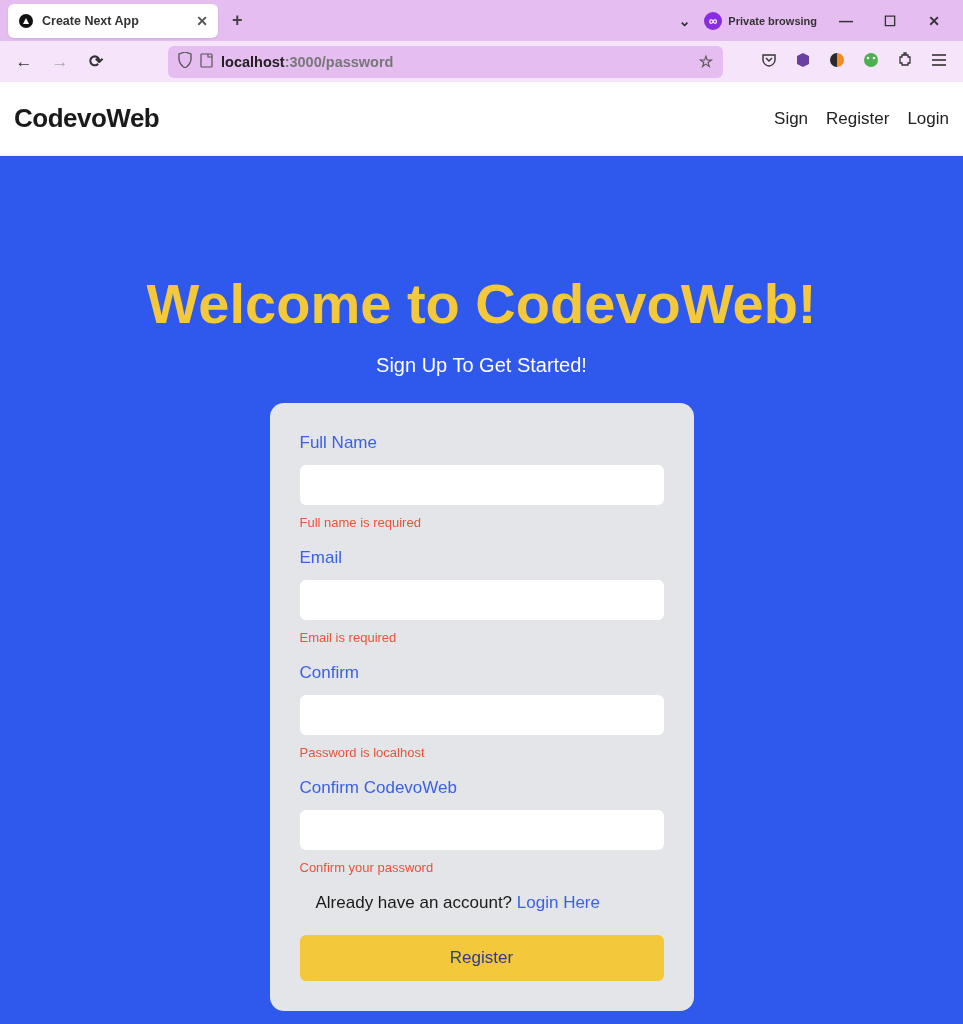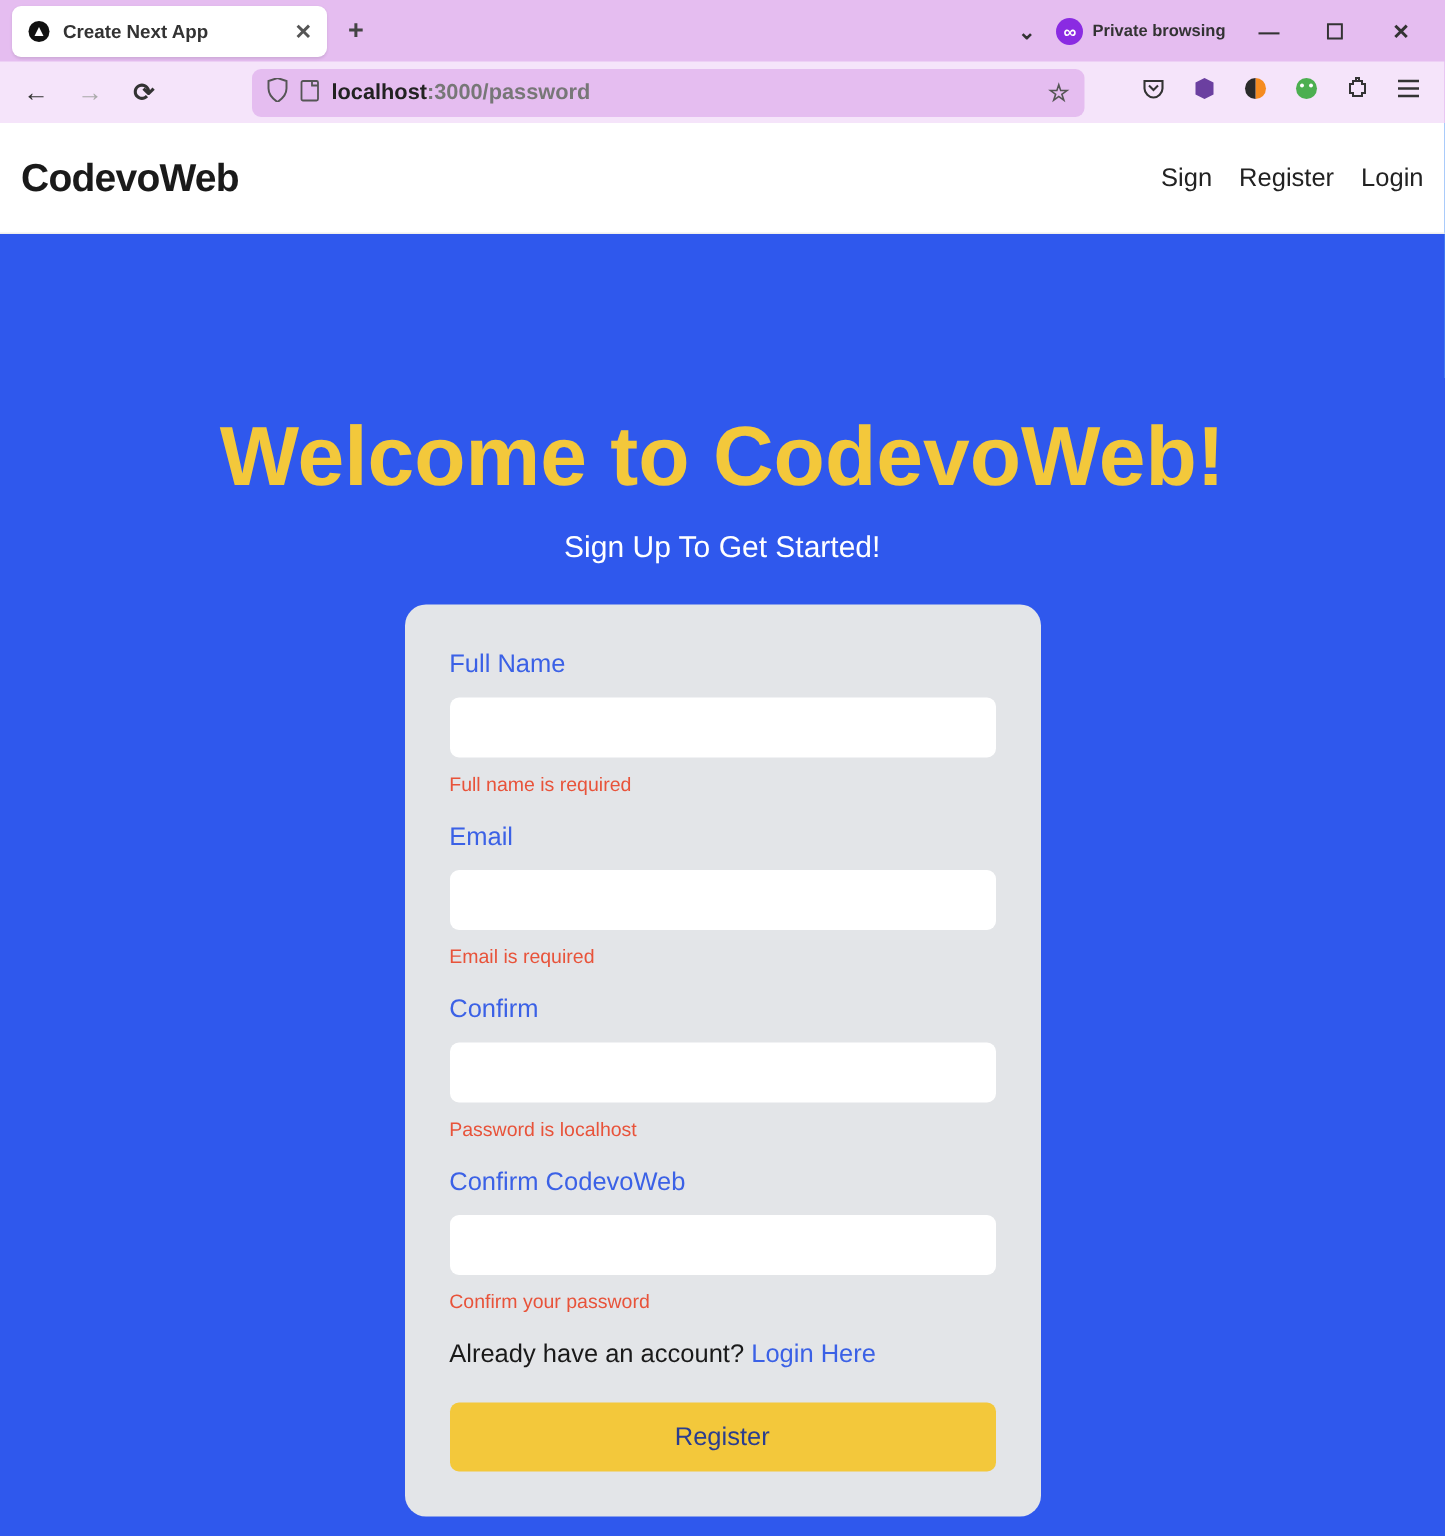--- a/index.html
+++ b/index.html
@@ -155,21 +155,21 @@
     font-size: 15px;
   }
   .field-error {
     font-size: 13px;
     color: #e8533a;
     margin-top: 10px;
   }
   .login-prompt {
     font-size: 17px;
     color: #1a1a1a;
-    margin: 12px 0 22px 0;
+    margin: 12px 0 22px 16px;
   }
   .login-link { color: #3b61e6; cursor: pointer; }
   .register-btn {
     width: 100%;
     height: 46px;
     background: #f3c83b;
     border: none;
     border-radius: 6px;
     font-size: 17px;
     font-weight: 500;

